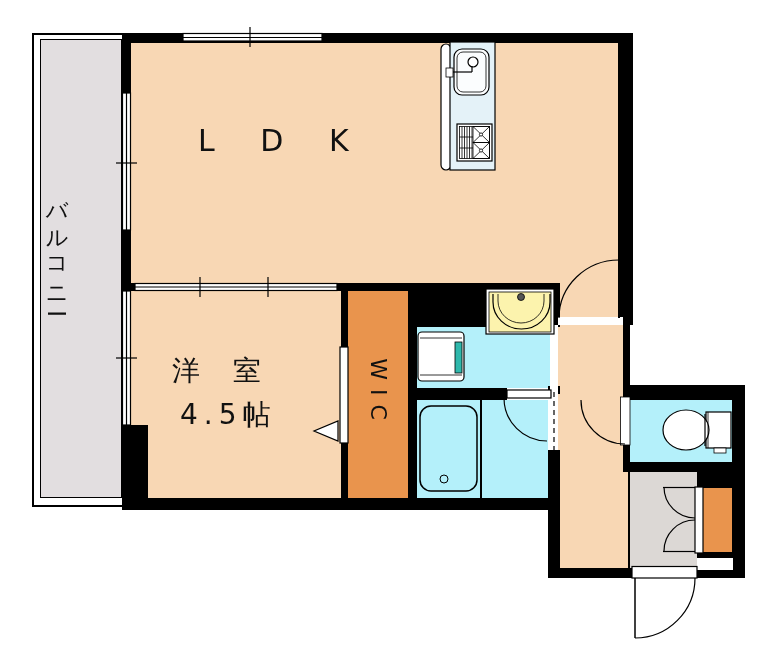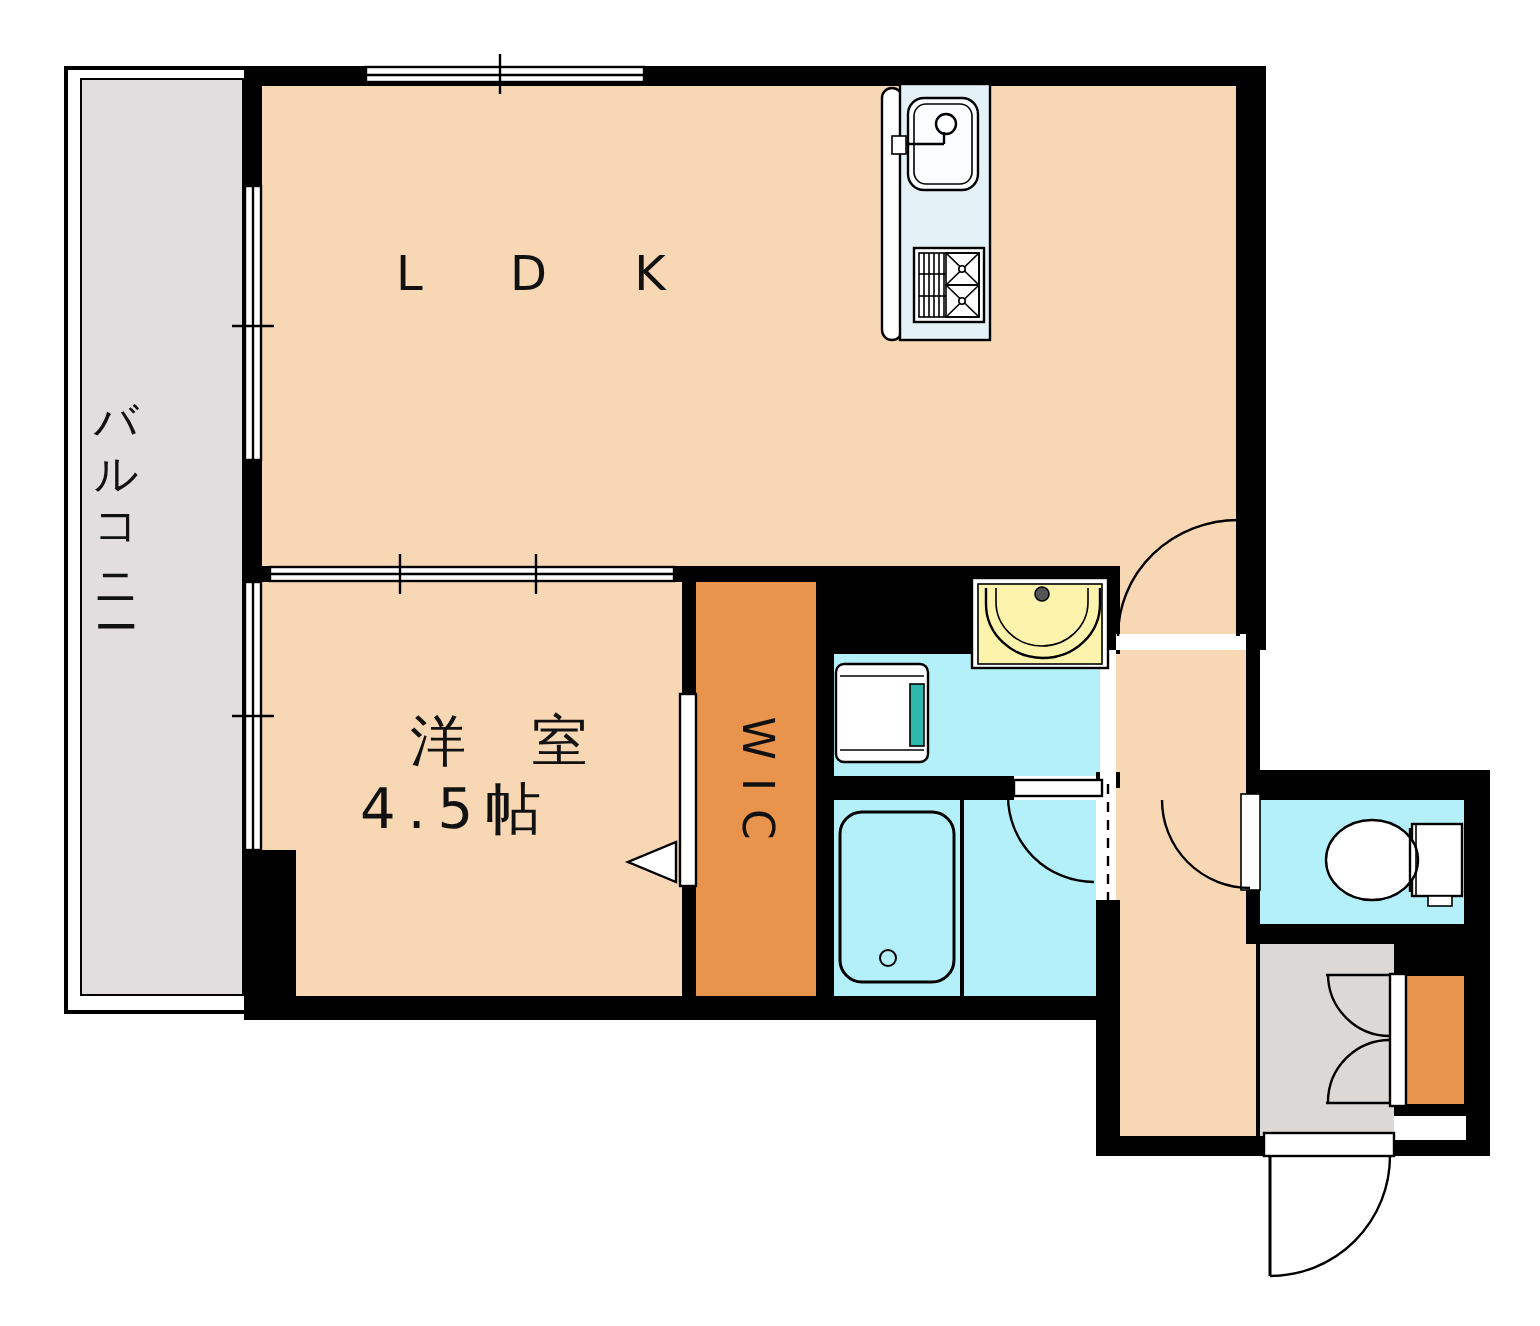--- a/index.html
+++ b/index.html
@@ -3,24 +3,24 @@
 <meta charset="utf-8">
 <style>
   html,body{margin:0;padding:0;background:#fff;}
   #plan{position:relative;width:770px;height:663px;background:#fff;overflow:hidden;
         font-family:"DejaVu Sans",sans-serif;color:#111;}
   .floor{position:absolute;box-sizing:border-box;z-index:1;}
   .wall{position:absolute;background:#000;z-index:2;}
   .open{position:absolute;background:#fff;z-index:3;}
   #fixtures{position:absolute;left:0;top:0;z-index:4;}
   .lbl{position:absolute;z-index:5;white-space:pre;line-height:1.05;}
-  .lbl-ldk{font-size:24px;letter-spacing:18px;}
+  .lbl-ldk{font-size:30px;letter-spacing:18px;}
   .lbl-ldk-size{font-size:30px;letter-spacing:4px;}
   .lbl-room{font-size:28px;letter-spacing:2px;word-spacing:20px;}
-  .lbl-room-size{font-size:28px;letter-spacing:6px;}
+  .lbl-room-size{font-size:28px;letter-spacing:6px;margin-top:10px;}
   .lbl-balcony{font-size:22px;letter-spacing:4px;writing-mode:vertical-rl;text-orientation:mixed;height:190px;}
   .lbl-wic{font-size:22px;letter-spacing:9px;width:120px;text-align:center;transform:rotate(90deg);}
 </style>
 </head>
 <body>
 
 <div id="plan">
 
   <div class="floor" style="left:32px;top:33px;width:92px;height:474px;background:#fff;border:2px solid #000;"></div>
   <div class="floor" style="left:40px;top:39px;width:82px;height:459px;background:#e2dee0;border:1px solid #000;"></div>
@@ -183,17 +183,17 @@
       <g>
         <rect x="632" y="566.5" width="65" height="11.5" fill="#fff"></rect>
         <line x1="635" y1="578" x2="635" y2="638" stroke-width="1.5"></line>
         <path d="M 635 638 A 60 60 0 0 0 695 578"></path>
       </g>
     </g>
   </svg>
 
   <div class="lbl lbl-balcony" style="left:46px;top:186px;">バルコニー</div>
   <div class="lbl lbl-ldk" style="left:198px;top:125px;">L D K</div>
-  <div class="lbl lbl-room" style="left:172px;top:356px;margin-left:33px;">洋 室</div>
+  <div class="lbl lbl-room" style="left:172px;top:356px;">洋 室</div>
   <div class="lbl lbl-room-size" style="left:180px;top:390px;">4.5帖</div>
   <div class="lbl lbl-wic" style="left:318px;top:382px;">WIC</div>
 
 </div>
 
 </body></html>

